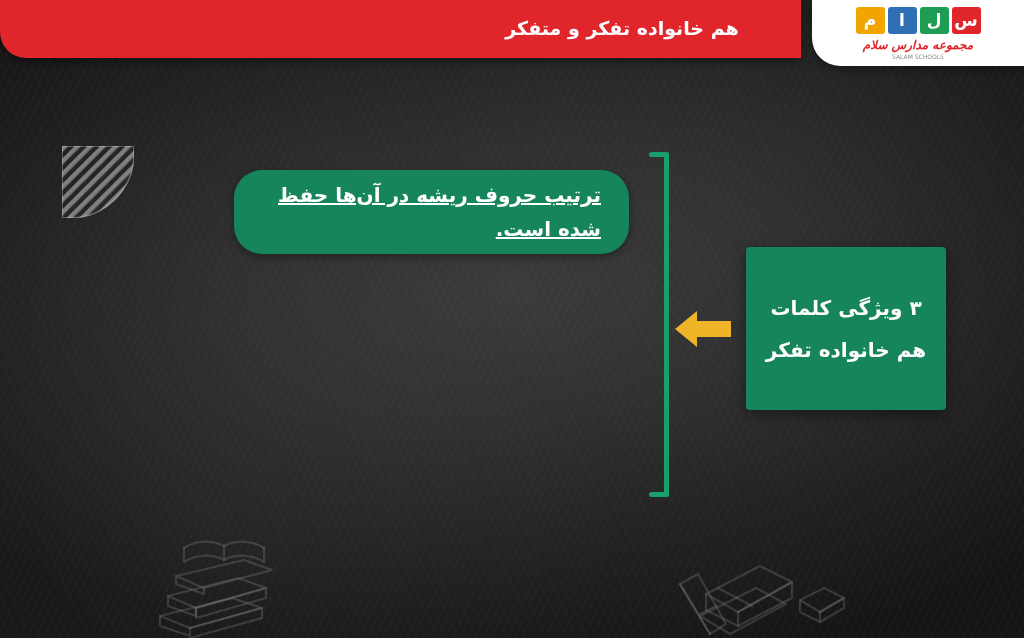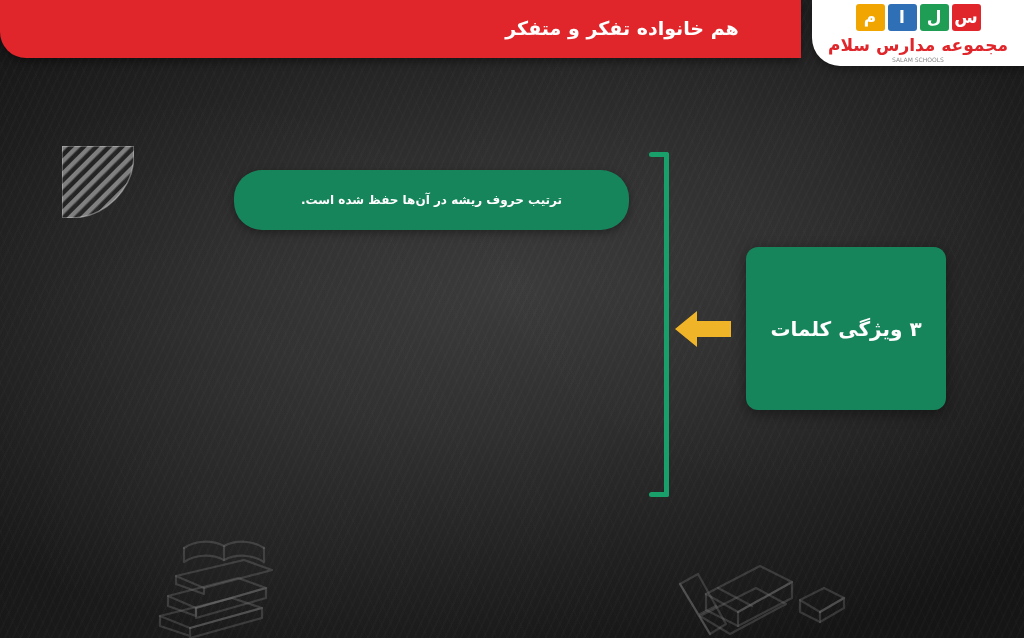--- a/index.html
+++ b/index.html
@@ -98,40 +98,41 @@
     font-size: 17px;
     font-weight: bold;
     color: #ffffff;
     border-radius: 3px;
   }
   .lg-1 { background: #e0262b; }
   .lg-2 { background: #1f9d55; }
   .lg-3 { background: #2f6fb5; }
   .lg-4 { background: #f0a500; }
   .logo-sub {
-    font-size: 17px;
+    font-size: 12px;
     color: #e0262b;
     font-weight: bold;
     letter-spacing: .5px;
+    font-style: italic;
   }
   .logo-sub2 {
     font-size: 6px;
     color: #888;
     margin-top: 1px;
   }
 
   
   .title-card {
     position: absolute;
     top: 247px;
     right: 78px;
     width: 200px;
     height: 163px;
     background: #17855c;
-    border-radius: 12px;
+    border-radius: 4px;
     display: flex;
     flex-direction: column;
     align-items: center;
     justify-content: center;
     gap: 12px;
     box-shadow: 0 4px 14px rgba(0,0,0,0.4);
   }
   .title-card div {
     font-size: 20px;
     font-weight: bold;
@@ -194,29 +195,30 @@
     display: flex;
     flex-direction: column;
     gap: 14px;
   }
   .pill {
     background: #17855c;
     border-radius: 28px;
     min-height: 60px;
     display: flex;
     align-items: center;
-    justify-content: center;
+    justify-content: flex-end;
     padding: 8px 28px;
     box-sizing: border-box;
     color: #ffffff;
-    font-size: 12px;
+    font-size: 20px;
     font-weight: bold;
     line-height: 1.7;
     box-shadow: 0 3px 9px rgba(0,0,0,0.35);
     text-align: right;
+    text-decoration: underline;
   }
   .pill.w1 { width: 395px; margin-right: 0; }
   .pill.w2 { width: 435px; }
   .pill.w3 { width: 500px; }
   .pill.w4 { width: 560px; }
   .hl-amber { color: #f4b63f; }
 
   
   .hatch {
     position: absolute;
@@ -263,20 +265,21 @@
           <rect width="4.5" height="9" fill="#ffffff" opacity="0.75"></rect>
         </pattern>
       </defs>
       <path d="M0,0 H72 V8 A64,64 0 0 1 8,72 H0 Z" fill="url(#hat)" opacity="0.55"></path>
       <path d="M0,0 H72 V8 A64,64 0 0 1 8,72 H0 Z" fill="none" stroke="#ffffff" stroke-opacity="0.35" stroke-width="1.5"></path>
     </svg>
   </div>
 
   <div class="title-card">
     <div>۳ ویژگی کلمات</div>
+    <div>هم خانواده تفکر</div>
   </div>
 
   <div class="arrow">
     <svg width="56" height="42" viewBox="0 0 56 42" aria-hidden="true">
       <path d="M0,21 L22,3 L22,13 L56,13 L56,29 L22,29 L22,39 Z" fill="#f0b429"></path>
     </svg>
   </div>
 
   <div class="bracket">
     <div class="v"></div>

